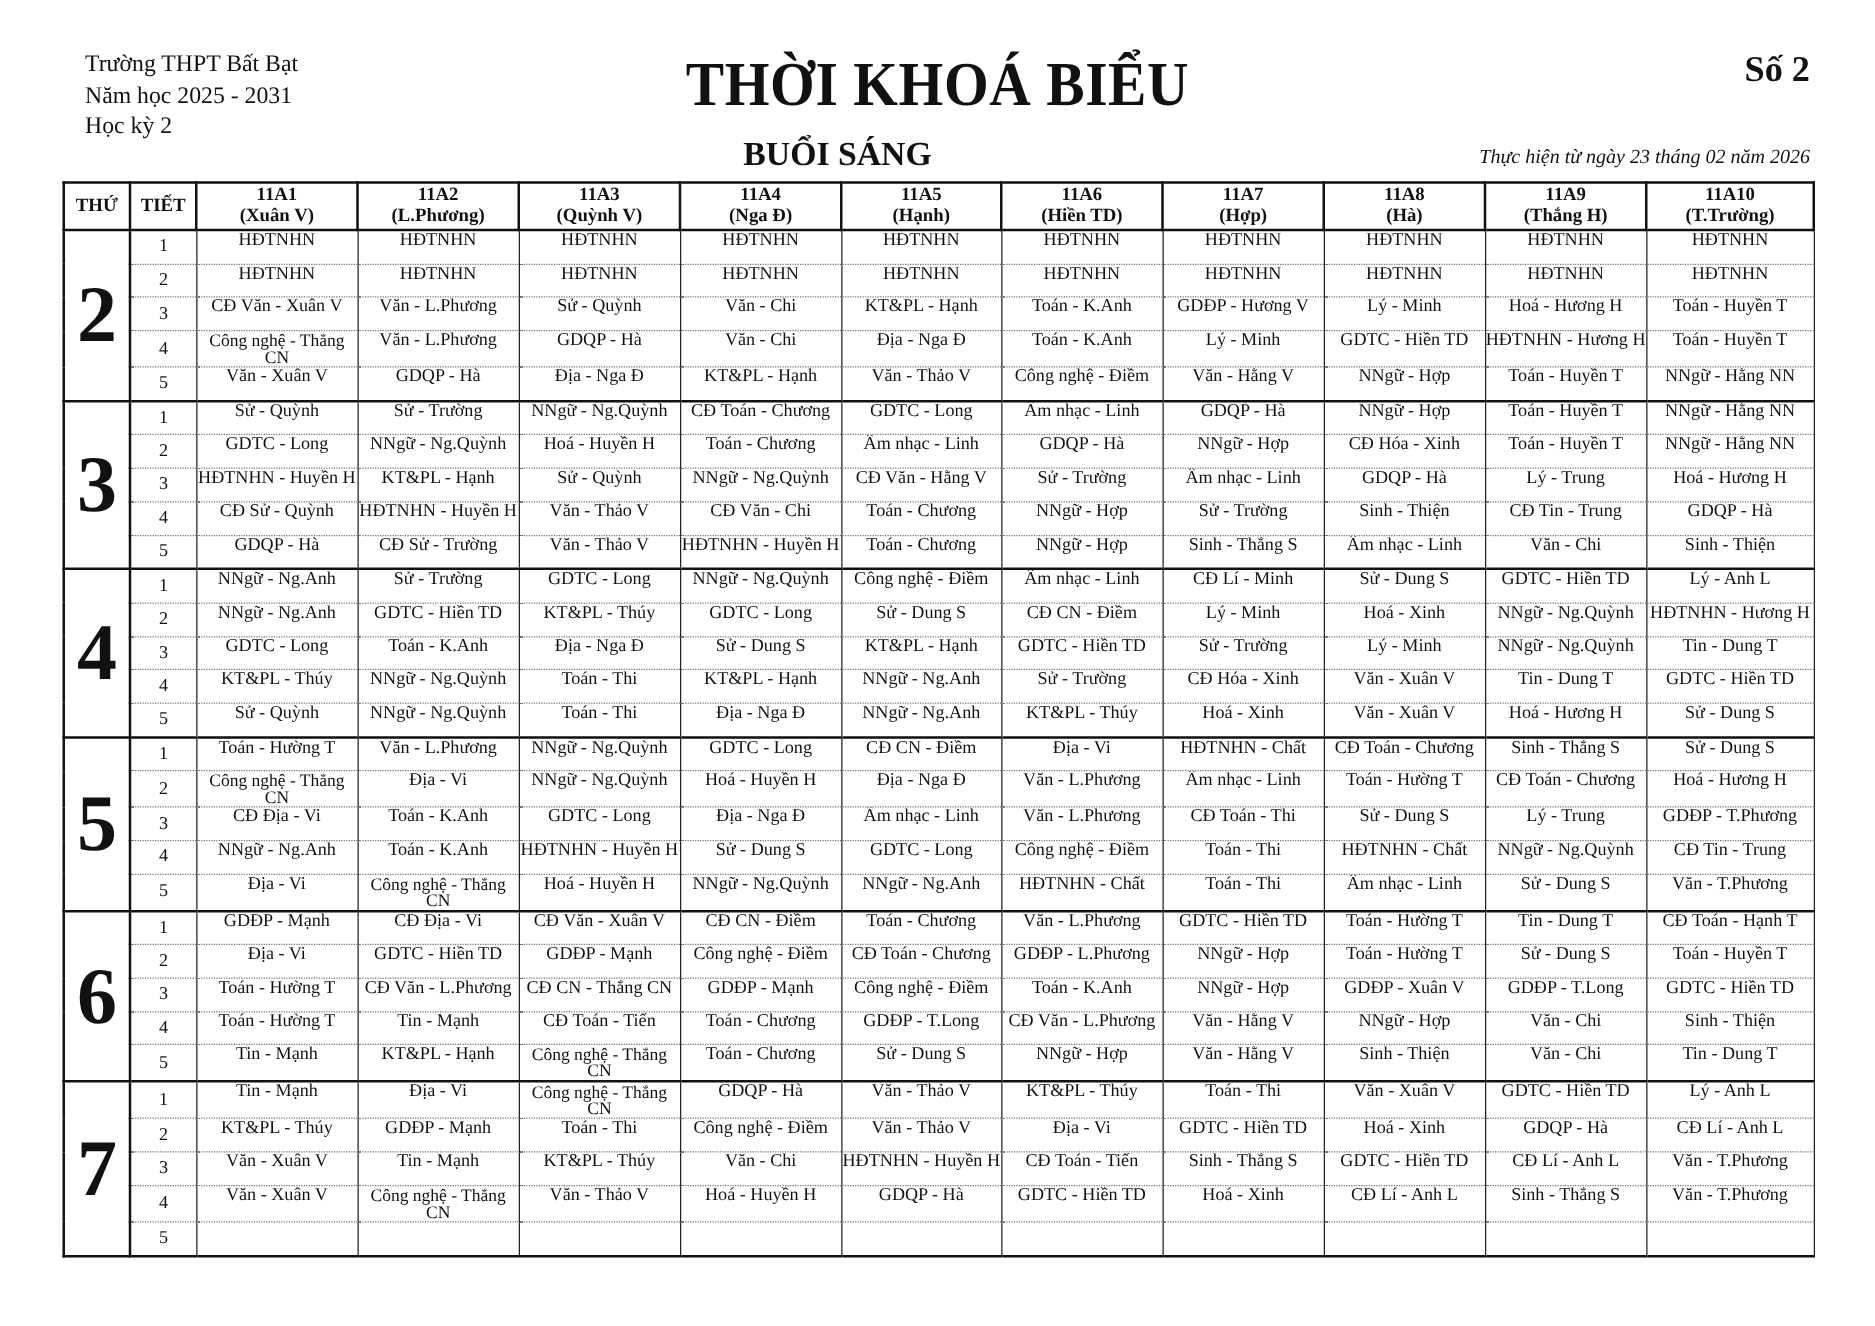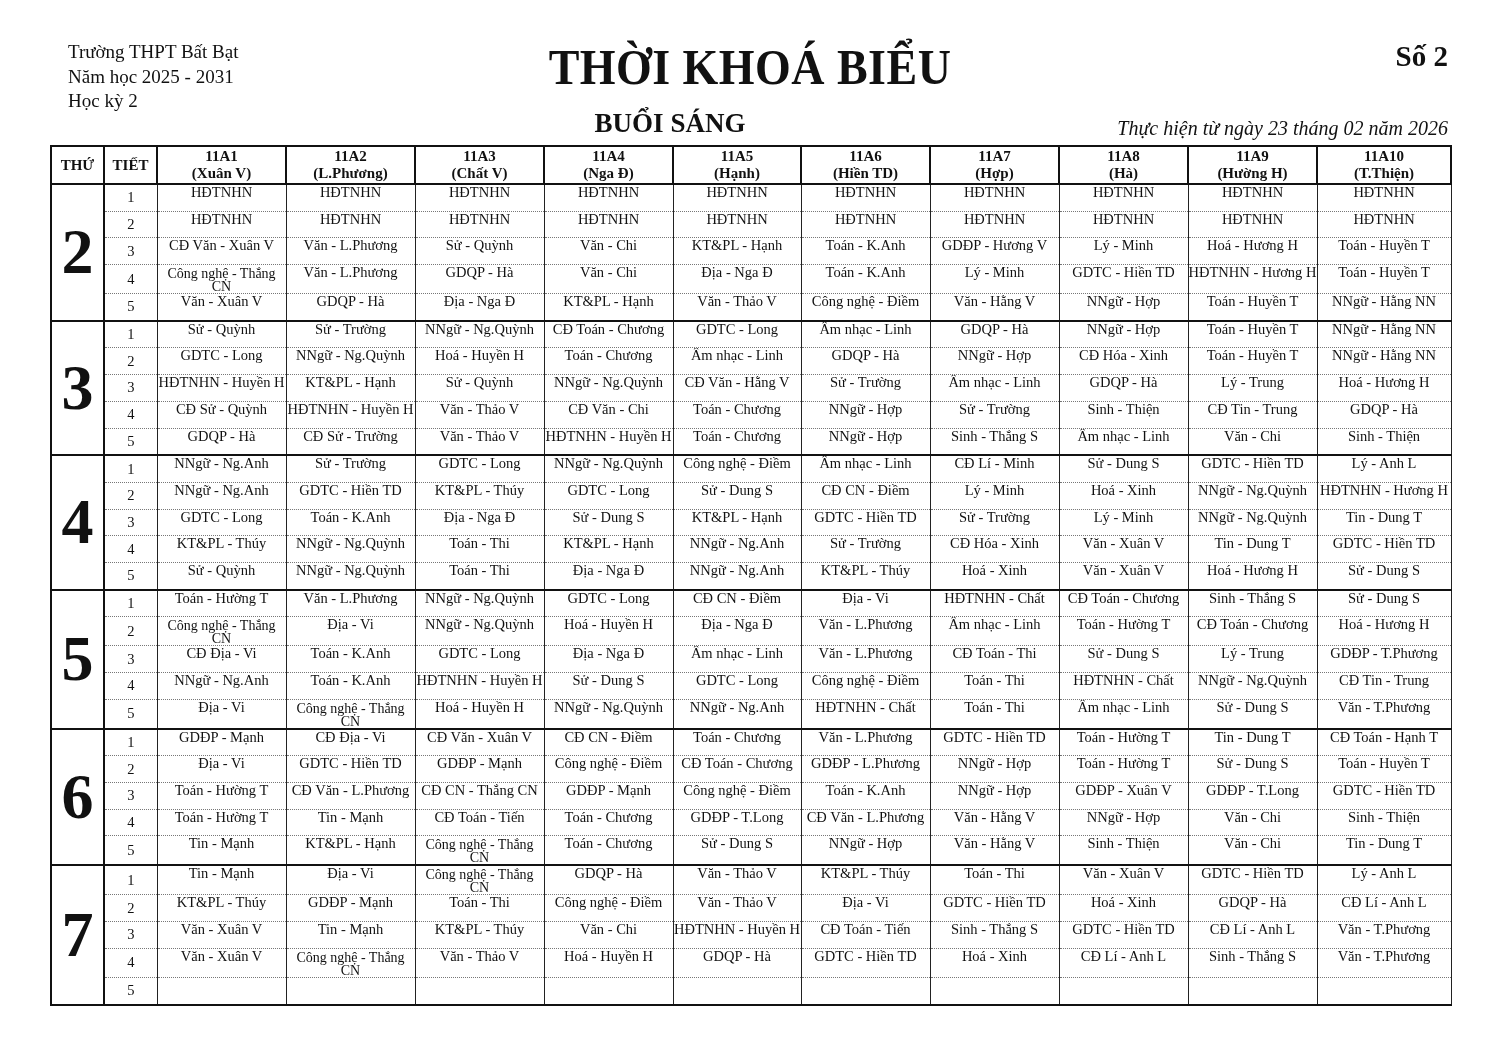--- a/index.html
+++ b/index.html
@@ -1,21 +1,21 @@
 <!DOCTYPE html>
 <html><head>
 <meta charset="utf-8">
 <style>
   html, body { margin:0; padding:0; background:#ffffff; }
   body { width:1500px; height:1061px; position:relative; font-family:"Liberation Serif", "DejaVu Serif", serif; color:#111; overflow:hidden; }
   .school { position:absolute; left:68px; top:40px; font-size:19px; line-height:24.5px; }
   .title { position:absolute; left:0; width:1500px; top:38px; text-align:center; font-size:50px; font-weight:bold; letter-spacing:0.5px; transform:scaleX(0.92); transform-origin:750px 0; }
   .so { position:absolute; right:52px; top:40px; font-size:29px; font-weight:bold; }
   .session { position:absolute; left:0; width:1340px; top:108px; text-align:center; font-size:27px; font-weight:bold; }
-  .effective { position:absolute; right:52px; top:117px; font-size:20px; font-style:italic; }
+  .effective { position:absolute; right:52px; top:117px; font-size:16px; font-style:italic; }
   table.tkb { position:absolute; left:50px; top:145px; border-collapse:collapse; table-layout:fixed; }
   table.tkb th, table.tkb td { padding:0; text-align:center; vertical-align:middle; overflow:hidden; white-space:nowrap; }
   table.tkb th { border:2px solid #111; font-weight:bold; font-size:15px; line-height:17px; height:36px; }
   table.tkb td.cell { border-left:1.5px solid #222; border-right:1.5px solid #222; border-bottom:1px dotted #777; font-size:14.5px; height:25.7px; line-height:15px; }
   table.tkb td.period { border-left:1.5px solid #222; border-right:1.5px solid #222; border-bottom:1px dotted #777; font-size:14.5px; height:25.7px; }
   table.tkb td.day { border:2px solid #111; font-size:64px; font-weight:bold; font-family:"Liberation Serif", serif; }
   table.tkb tr.last-row td.cell, table.tkb tr.last-row td.period { border-bottom:2px solid #111; }
   table.tkb tr:last-child td { border-bottom:2px solid #111; }
   table.tkb td.cell.wrap { white-space:normal; line-height:13px; padding-top:2px; vertical-align:top; font-size:14px;text-align:center; }
   .cell-inner { display:block; height:100%; overflow:hidden; }
@@ -55,21 +55,21 @@
     <th>
           <div>11A1</div>
           <div>(Xuân V)</div>
         </th>
         <th>
           <div>11A2</div>
           <div>(L.Phương)</div>
         </th>
         <th>
           <div>11A3</div>
-          <div>(Chất V)</div>
+          <div>(Quỳnh V)</div>
         </th>
         <th>
           <div>11A4</div>
           <div>(Nga Đ)</div>
         </th>
         <th>
           <div>11A5</div>
           <div>(Hạnh)</div>
         </th>
         <th>
@@ -79,25 +79,25 @@
         <th>
           <div>11A7</div>
           <div>(Hợp)</div>
         </th>
         <th>
           <div>11A8</div>
           <div>(Hà)</div>
         </th>
         <th>
           <div>11A9</div>
-          <div>(Hường H)</div>
+          <div>(Thắng H)</div>
         </th>
         <th>
           <div>11A10</div>
-          <div>(T.Thiện)</div>
+          <div>(T.Trường)</div>
         </th>
       </tr>
   </thead>
   <tbody id="tbody">
       <tr>
         <td class="day" rowspan="5">2</td>
         <td class="period">1</td>
         <td class="cell">
           <span class="cell-inner">HĐTNHN</span>
         </td>

